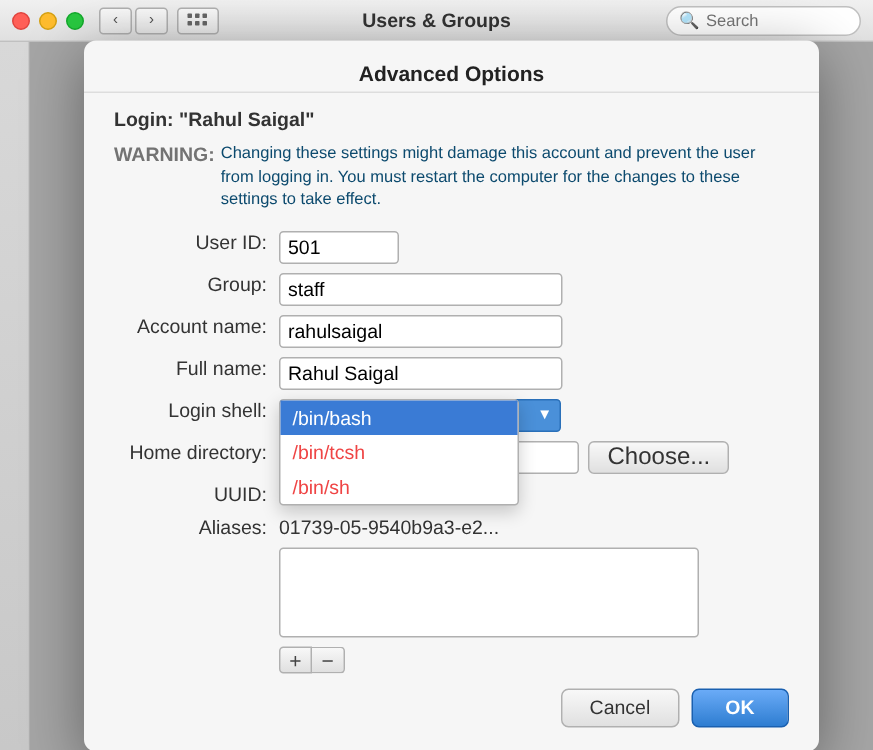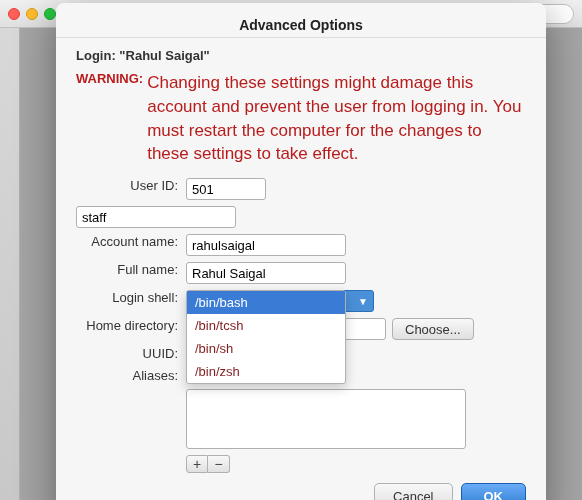--- a/index.html
+++ b/index.html
@@ -155,27 +155,27 @@
     }
     .user-label span { font-weight: 600; }
     .warning-box {
       display: flex;
       gap: 0;
       margin-bottom: 12px;
     }
     .warning-label {
       font-size: 13px;
       font-weight: 700;
-      color: #b91c1c;
+      color: #737373;
       white-space: nowrap;
       margin-right: 4px;
     }
     .warning-text {
-      font-size: 17px;
-      color: #b91c1c;
+      font-size: 11px;
+      color: #0c4a6e;
       line-height: 1.4;
     }
 
     
     .form-row {
       display: flex;
       align-items: flex-start;
       margin-bottom: 6px;
     }
     .form-label {
@@ -188,21 +188,21 @@
     .form-input {
       height: 22px;
       border: 1px solid #b0b0b0;
       border-radius: 3px;
       background: #fff;
       font-size: 13px;
       padding: 0 5px;
       outline: none;
     }
     .form-input-sm { width: 80px; }
-    .form-input-lg { width: 160px; }
+    .form-input-lg { width: 189px; }
 
     
     .dropdown-container {
       position: relative;
       padding-left: 28px;
     }
     .dropdown-selected {
       display: flex;
       align-items: center;
       justify-content: space-between;
@@ -228,40 +228,40 @@
       background: #fff;
       border: 1px solid #b0b0b0;
       border-radius: 3px;
       box-shadow: 0 4px 12px rgba(0,0,0,0.2);
       z-index: 100;
     }
     .dropdown-item {
       padding: 4px 8px;
       font-size: 13px;
       cursor: pointer;
-      color: #7f1d1d;
+      color: #ef4444;
     }
     .dropdown-item.selected {
       background: #3a7bd5;
       color: #fff;
     }
 
     
     .home-row {
       display: flex;
       align-items: center;
       gap: 6px;
     }
     .choose-btn, .change-btn {
       height: 22px;
       background: linear-gradient(to bottom, #f8f8f8, #e0e0e0);
       border: 1px solid #b0b0b0;
       border-radius: 4px;
       padding: 0 12px;
-      font-size: 13px;
+      font-size: 16px;
       cursor: pointer;
       color: #333;
     }
 
     .uuid-text {
       font-size: 13px;
       color: #333;
       padding-top: 1px;
     }
     .alias-text {
@@ -375,20 +375,21 @@
             <span class="warning-label">WARNING:</span>
             <span class="warning-text">Changing these settings might damage this account and prevent the user from logging in. You must restart the computer for the changes to these settings to take effect.</span>
           </div>
 
           <div class="form-row">
             <div class="form-label">User ID:</div>
             <input class="form-input form-input-sm" type="text" value="501" style="">
           </div>
 
           <div class="form-row">
+            <div class="form-label">Group:</div>
             <input class="form-input form-input-lg" type="text" value="staff" style="">
           </div>
 
           <div class="form-row">
             <div class="form-label">Account name:</div>
             <input class="form-input form-input-lg" type="text" value="rahulsaigal" style="">
           </div>
 
           <div class="form-row">
             <div class="form-label">Full name:</div>
@@ -399,21 +400,20 @@
             <div class="form-label">Login shell:</div>
             <div class="dropdown-container">
               <div class="dropdown-selected">
                 <span>/bin/bash</span>
                 <span class="dropdown-arrow">▼</span>
               </div>
               <div class="dropdown-menu">
                 <div class="dropdown-item selected">/bin/bash</div>
                 <div class="dropdown-item">/bin/tcsh</div>
                 <div class="dropdown-item">/bin/sh</div>
-                <div class="dropdown-item">/bin/zsh</div>
               </div>
             </div>
           </div>
 
           <div class="form-row">
             <div class="form-label">Home directory:</div>
             <div class="home-row">
               <input class="form-input" style="width: 200px;" type="text" value="">
               <button class="choose-btn">Choose...</button>
             </div>

